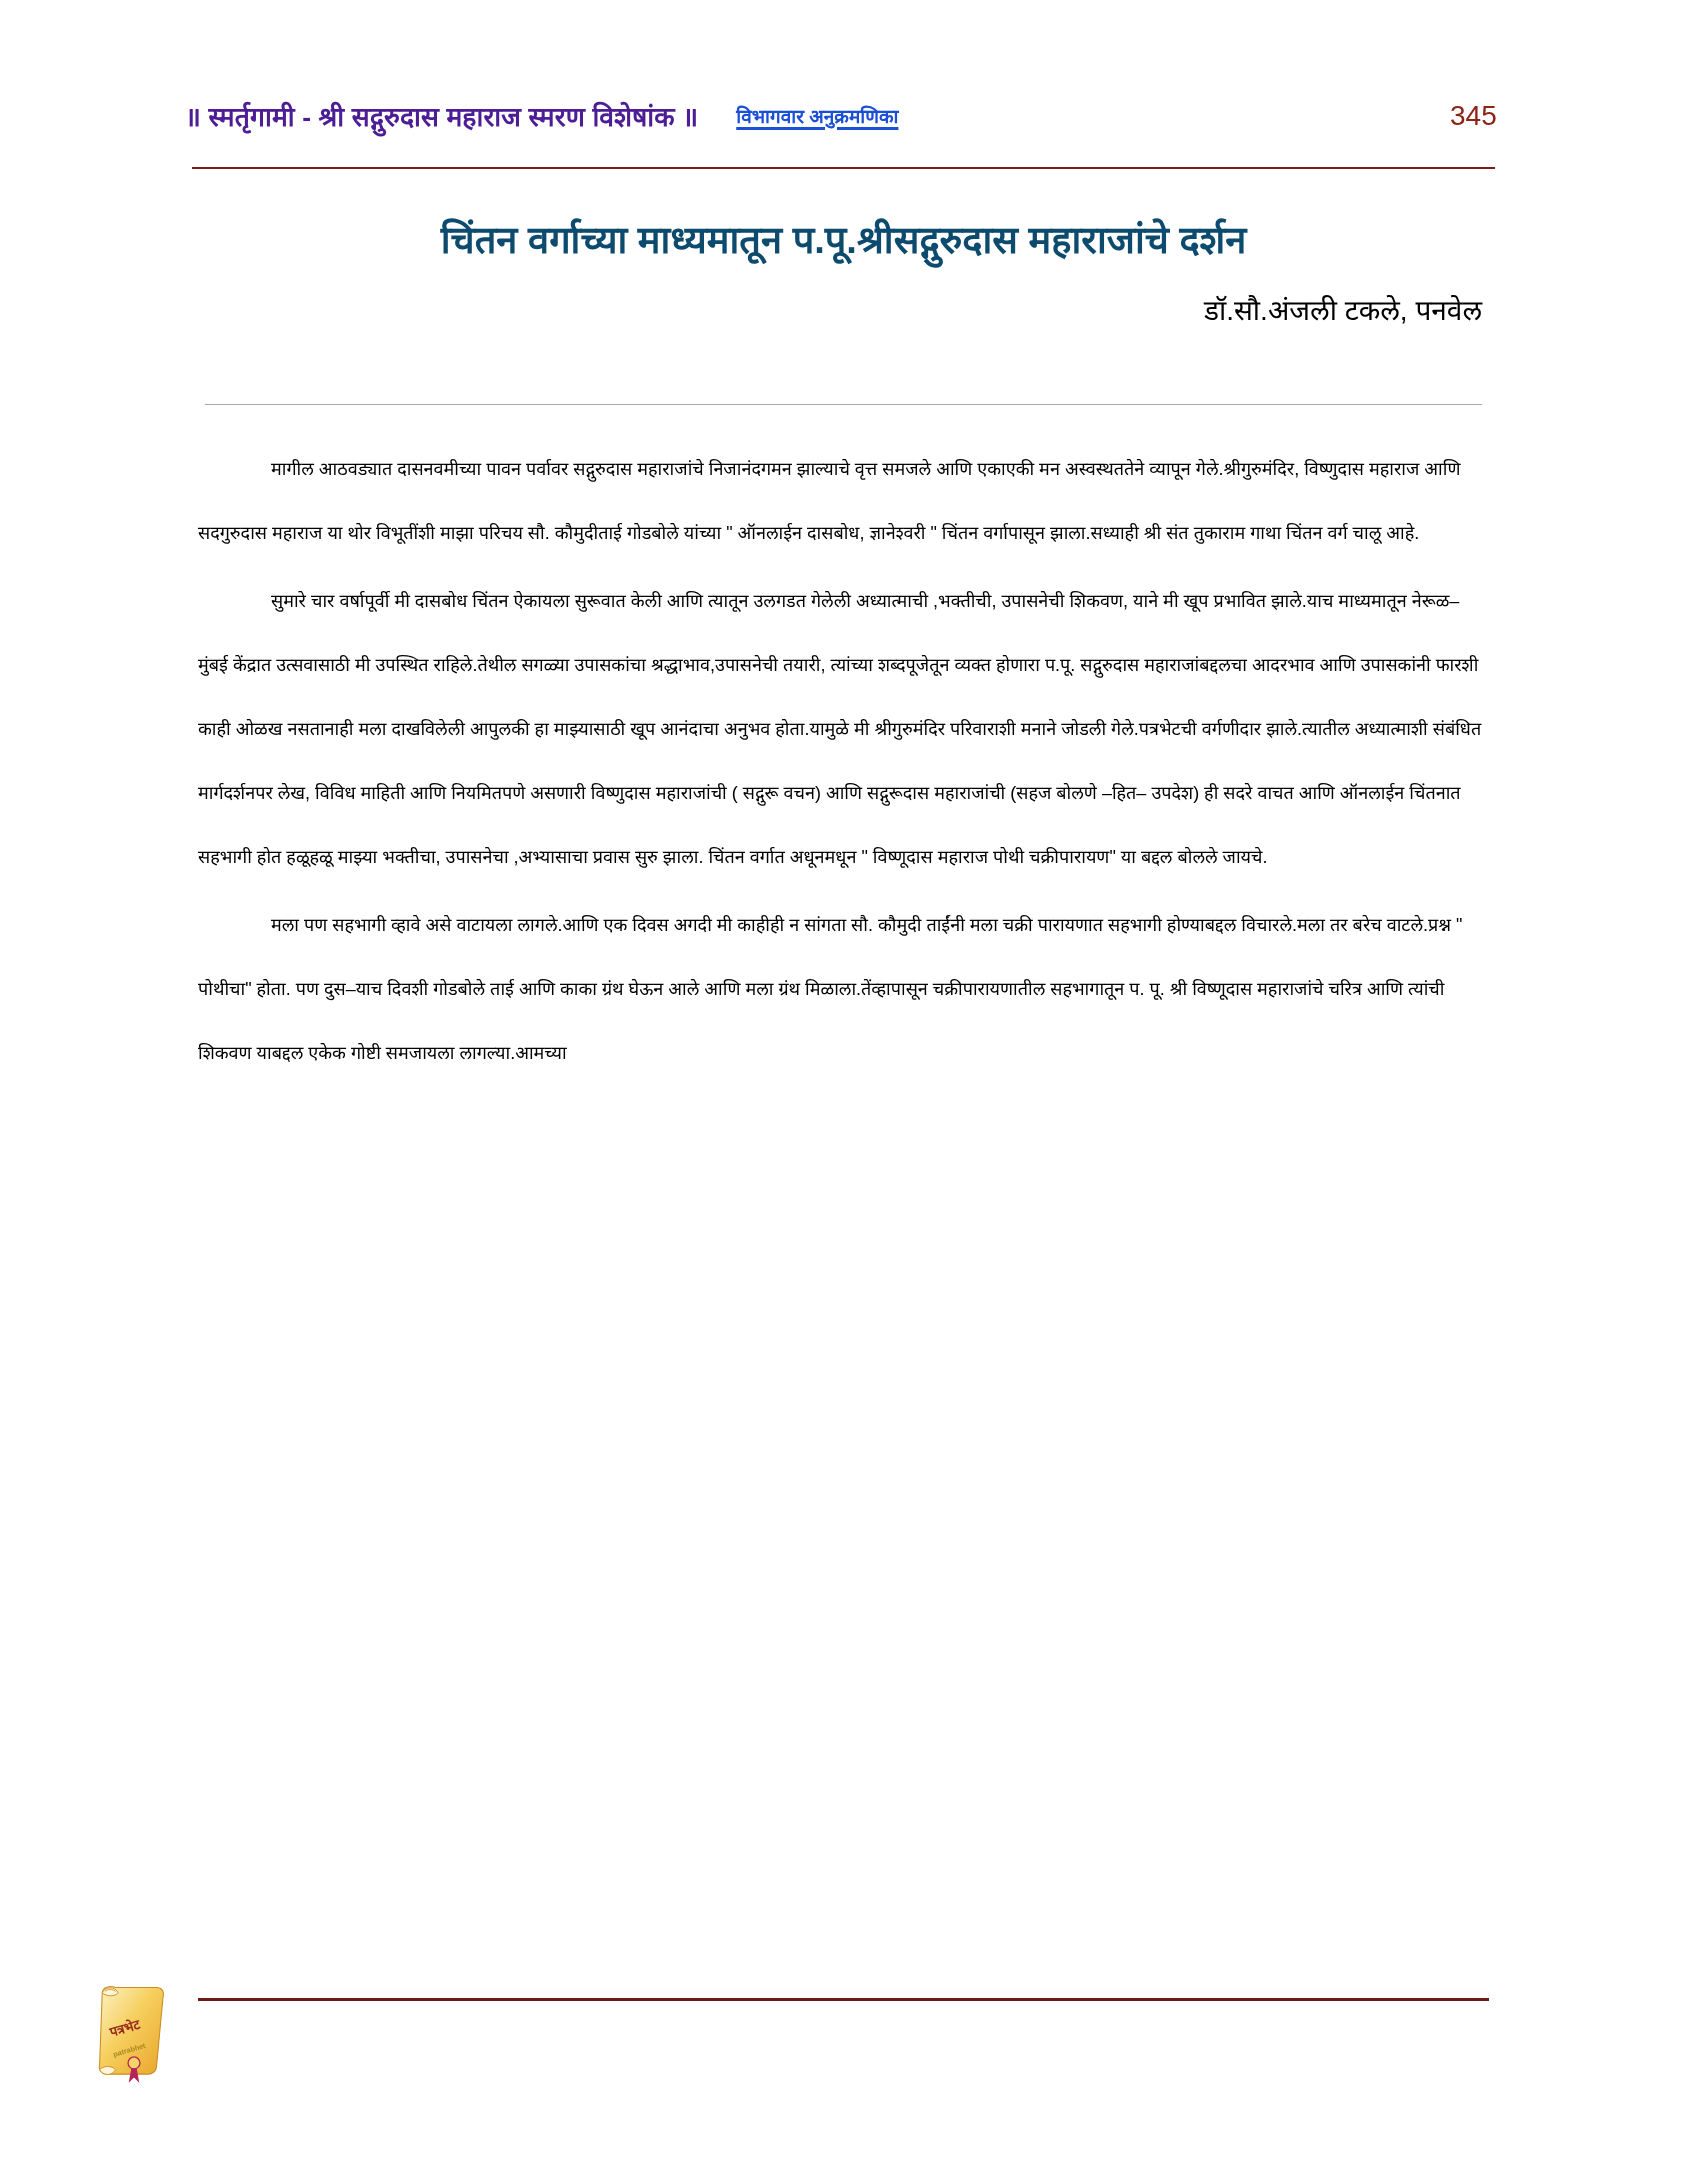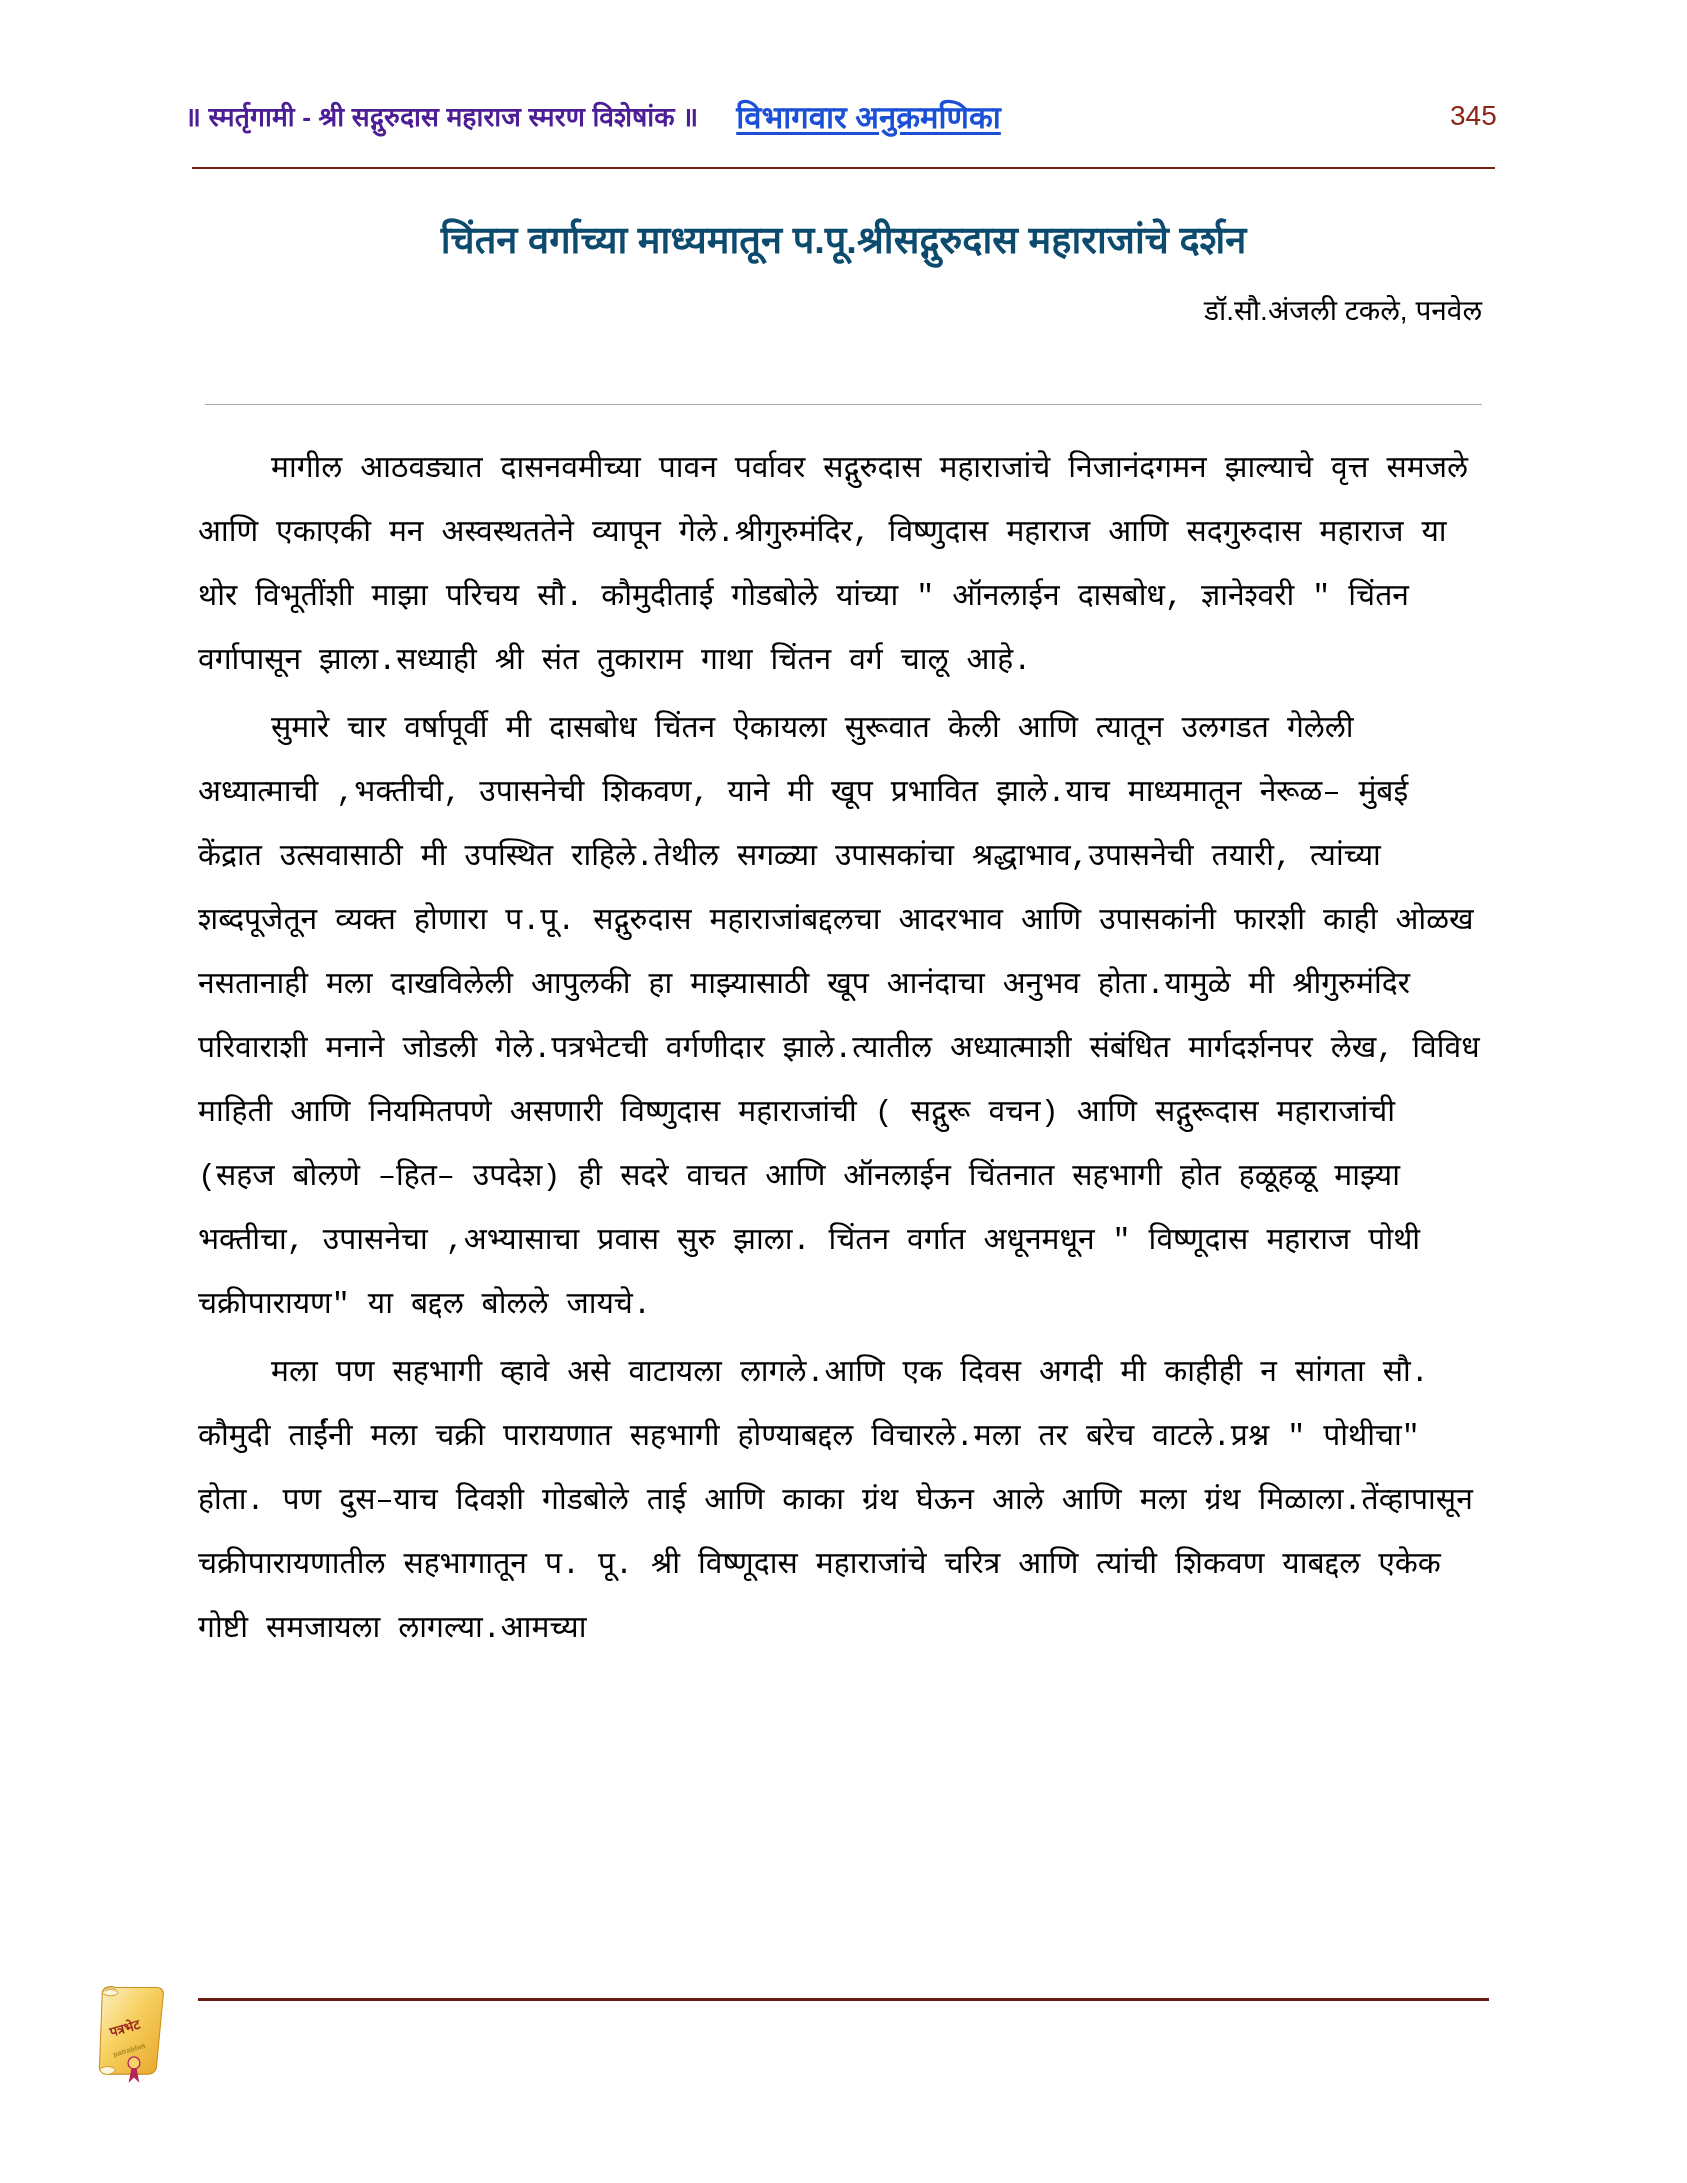--- a/index.html
+++ b/index.html
@@ -35,21 +35,21 @@
   }
   .header-left {
     color: #4c1d95;
     font-size: 26.5px;
     font-weight: bold;
     white-space: nowrap;
     letter-spacing: 0.1px;
   }
   .header-link {
     color: #1a4fd6;
-    font-size: 31px;
+    font-size: 19px;
     font-weight: bold;
     text-decoration: underline;
     text-underline-offset: 4px;
     text-decoration-thickness: 2.6px;
     white-space: nowrap;
     margin-left: 38px;
     cursor: pointer;
     text-align: center;
   }
   .header-page-no {
@@ -101,25 +101,24 @@
     height: 0;
     border-top: 1.3px solid #a8a8a8;
   }
 
   
   .body-text {
     position: absolute;
     left: 198px;
     right: 198px;
     top: 437px;
-    font-size: 30px;
+    font-size: 18px;
     line-height: 64px;
     color: #000000;
     text-align: left;
-    font-family: Liberation Mono, monospace;
   }
   .body-text p {
     margin: 0 0 4px 0;
     text-indent: 73px;
   }
 
   
   .rule-bottom {
     position: absolute;
     left: 198px;

